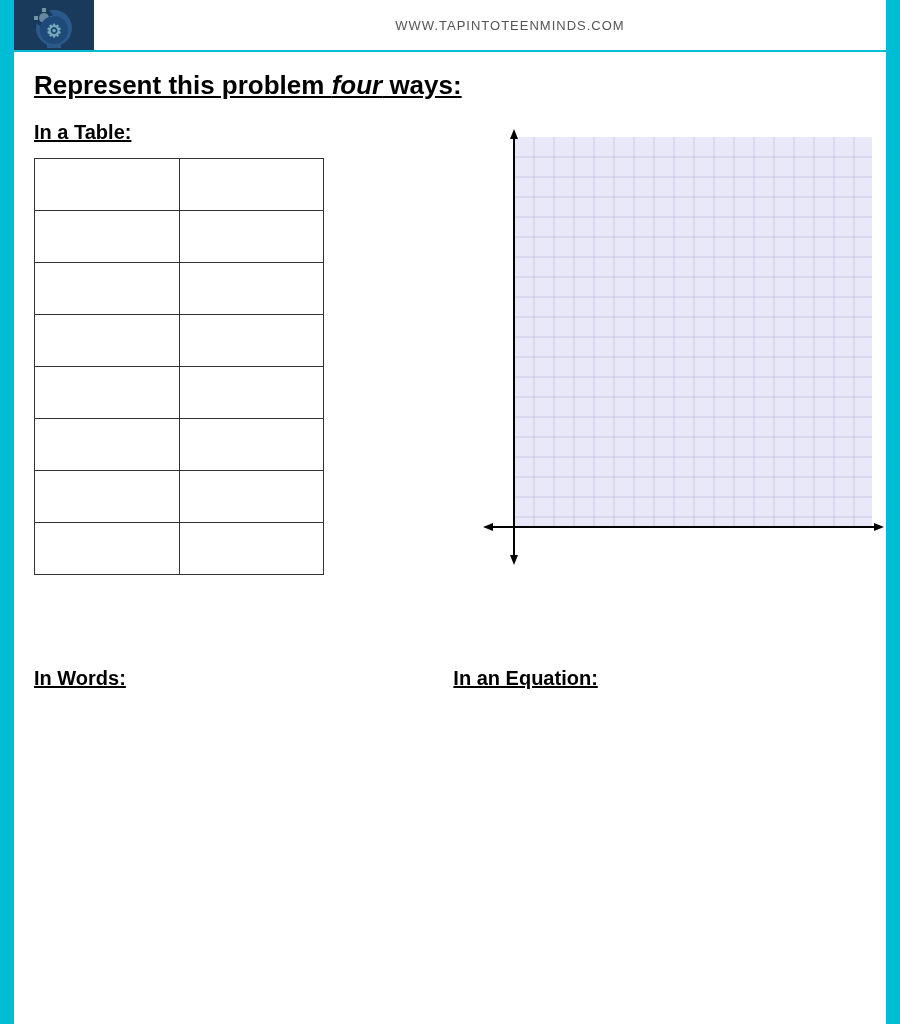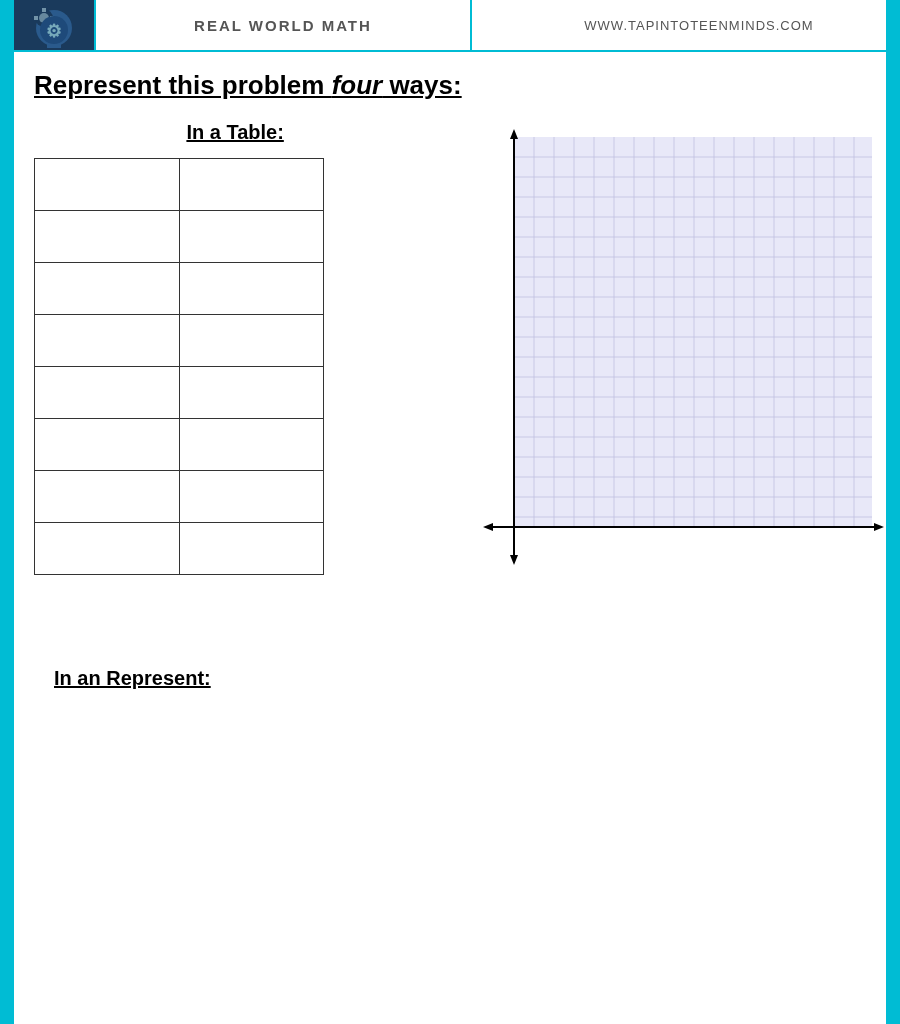--- a/index.html
+++ b/index.html
@@ -101,21 +101,20 @@
       font-style: italic;
       font-weight: bold;
       text-decoration: underline;
     }
 
     
     .two-col {
       display: flex;
       padding: 10px 14px 0 20px;
       gap: 0;
-      text-align: center;
     }
 
     .col-left {
       flex: 0 0 48%;
     }
 
     .col-right {
       flex: 0 0 52%;
       padding-left: 20px;
     }
@@ -194,23 +193,20 @@
         <rect x="10" y="14" width="4" height="4" fill="#8ab" opacity="0.8"></rect>
         <rect x="26" y="14" width="4" height="4" fill="#8ab" opacity="0.8"></rect>
 
         <rect x="23" y="42" width="14" height="4" fill="#2a5a8c"></rect>
 
         <ellipse cx="30" cy="28" rx="14" ry="14" fill="#1e4a7a"></ellipse>
         <text x="30" y="35" text-anchor="middle" fill="#7ab" font-size="18" font-weight="bold">⚙</text>
       </svg>
     </div>
 
-    <div class="header-title-section">
-      <span class="header-title">REAL WORLD MATH</span>
-    </div>
 
     <div class="header-website">
       <span class="header-website-text">WWW.TAPINTOTEENMINDS.COM</span>
     </div>
   </div>
 
   <div class="main-heading-area">
     <h1 class="main-heading">
       <span>Represent this problem </span><em>four</em><span> ways:</span>
     </h1>
@@ -319,20 +315,23 @@
           <polygon points="27,400 37,396 37,404" fill="#000"></polygon>
 
         </svg>
       </div>
     </div>
 
   </div>
 
   <div class="bottom-two-col">
 
+    <div class="bottom-col-left">
+      <div class="section-label">In Words:</div>
+    </div>
 
     <div class="bottom-col-right">
-      <div class="section-label">In an Represent:</div>
+      <div class="section-label">In an Equation:</div>
     </div>
 
   </div>
 
 </div>
 
 </body></html>

